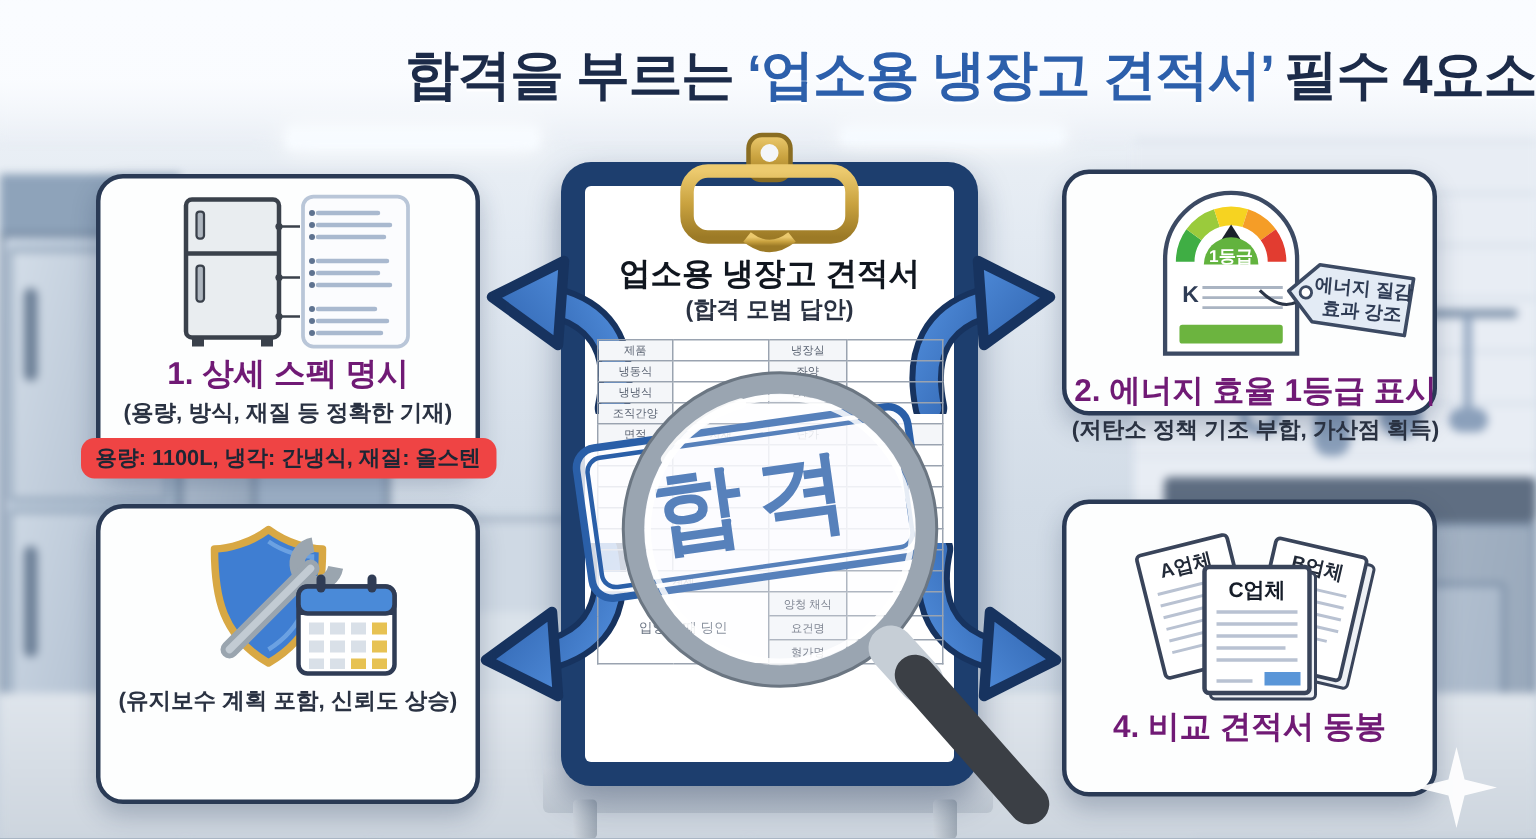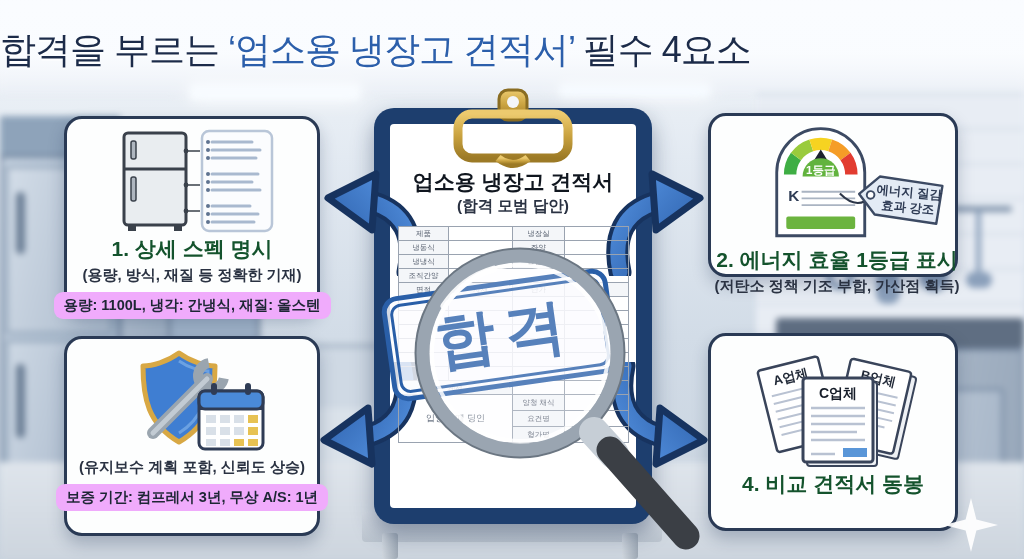--- a/index.html
+++ b/index.html
@@ -38,32 +38,32 @@
   .ut4b{left:966px;top:272px;width:26px;height:16px;border-radius:8px;background:#8ba0bb;}
   .stoveTop{left:776px;top:318px;width:248px;height:30px;background:#5f6e82;border-radius:4px;}
   .oven{left:796px;top:348px;width:228px;height:211px;background:linear-gradient(100deg,#bcc8d6,#96a6b9);border:3px solid #7b8ea6;}
   .ovenDoor{left:816px;top:388px;width:188px;height:130px;background:linear-gradient(100deg,#cdd7e2,#a7b6c8);border:3px solid #7f92a9;border-radius:4px;}
   .floor{left:0;top:462px;width:1024px;height:97px;background:
         linear-gradient(180deg,#dfe5ec,#cdd5de),
         repeating-linear-gradient(75deg,rgba(0,0,0,0) 0 118px,#c2cbd5 118px 121px);}
   .titleband{position:absolute;left:0;top:0;width:1024px;height:96px;
         background:linear-gradient(180deg,rgba(250,252,255,0.96) 55%,rgba(250,252,255,0));z-index:2;}
   
-  .title{position:absolute;left:0;top:26px;width:1024px;text-align:left;z-index:10;
-         font-size:36px;font-weight:400;color:#1c2b49;letter-spacing:-1px;
+  .title{position:absolute;left:0;top:26px;width:1024px;text-align:right;z-index:10;
+         font-size:36px;font-weight:700;color:#1c2b49;letter-spacing:-1px;
          text-shadow:0 2px 0 rgba(255,255,255,0.8);}
   .title .hl{color:#2c5fab;}
   
   .fbox{position:absolute;background:#fdfefe;border:3px solid #2a3a55;border-radius:18px;
         box-shadow:0 8px 16px rgba(25,45,80,0.25);z-index:6;
         display:flex;flex-direction:column;align-items:center;padding:10px 8px 10px;}
   .fbox .icon-area{position:relative;width:100%;display:flex;justify-content:center;align-items:center;}
-  .fbox .btitle{font-size:21px;font-weight:800;color:#14532d;margin-top:2px;white-space:nowrap;}
+  .fbox .btitle{font-size:21px;font-weight:800;color:#701a75;margin-top:2px;white-space:nowrap;}
   .fbox .bsub{font-size:15px;font-weight:600;color:#2a3242;margin-top:3px;white-space:nowrap;}
-  .fbox .badge{margin-top:7px;background:#f0abfc;border-radius:9px;padding:4px 10px;
+  .fbox .badge{margin-top:7px;background:#ef4444;border-radius:9px;padding:4px 10px;
         font-size:14.5px;font-weight:700;color:#1d2634;white-space:nowrap;}
   #box1{left:64px;top:116px;width:256px;height:198px;}
   #box2{left:708px;top:113px;width:250px;height:164px;padding-left:16px;}
   #box3{left:64px;top:336px;width:256px;height:200px;}
   #box4{left:708px;top:333px;width:250px;height:198px;}
   
   .arrow{position:absolute;z-index:5;}
   #arrTR{transform:scaleX(-1);}
   #arrBL{transform:scaleY(-1);}
   #arrBR{transform:scale(-1,-1);}
@@ -385,21 +385,20 @@
           <g fill="#e7c253">
             <rect x="141" y="66" width="10" height="8"></rect>
               <rect x="141" y="78" width="10" height="8"></rect>
             <rect x="127" y="90" width="10" height="7"></rect>
               <rect x="141" y="90" width="10" height="7"></rect>
           </g>
         </g>
       </svg>
     </div>
     <div class="bsub">(유지보수 계획 포함, 신뢰도 상승)</div>
-    <div class="badge">보증 기간: 컴프레서 3년, 무상 A/S: 1년</div>
   </div>
 
   <div id="box4" class="fbox">
     <div class="icon-area" style="height:122px">
       <svg width="200" height="122" viewBox="0 0 200 122">
         <g transform="rotate(-14 66 60)">
           <rect x="34" y="16" width="62" height="84" rx="3" fill="#ffffff" stroke="#39445a" stroke-width="2.5"></rect>
           <text x="65" y="34" text-anchor="middle" font-size="13" font-weight="bold" fill="#222a38">A업체</text>
           <g stroke="#b9c2d2" stroke-width="2">
               <path d="M42 44 h46 M42 52 h46 M42 60 h46 M42 68 h46 M42 76 h40 M42 84 h46"></path>

